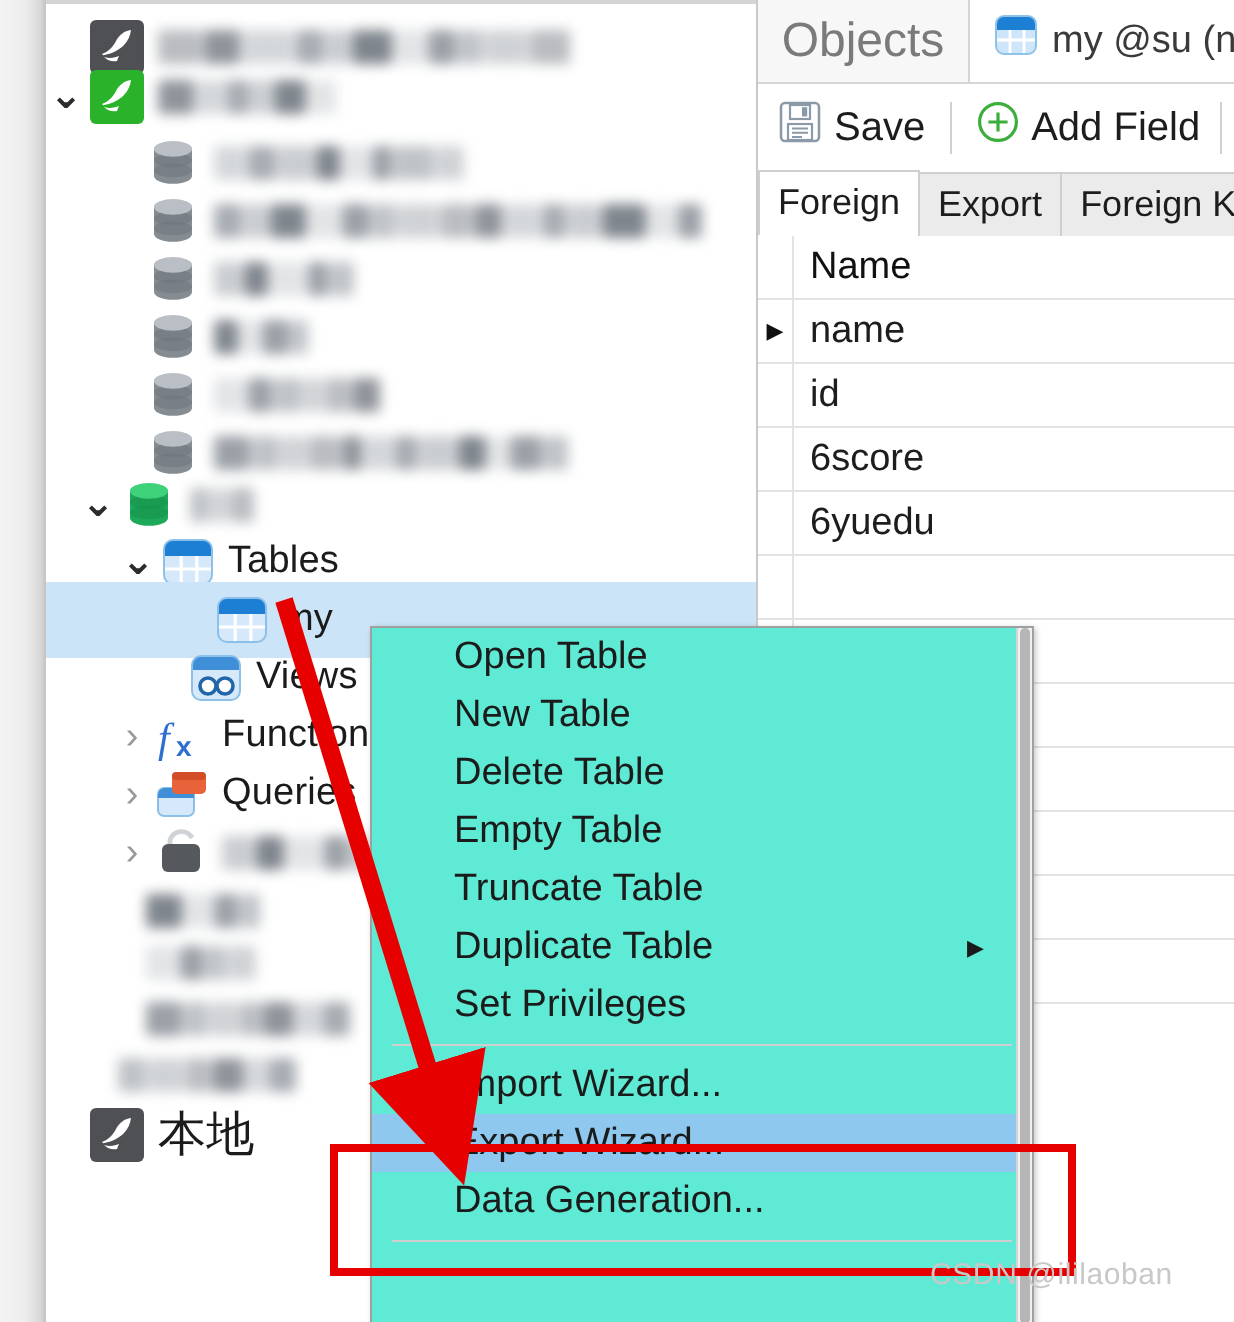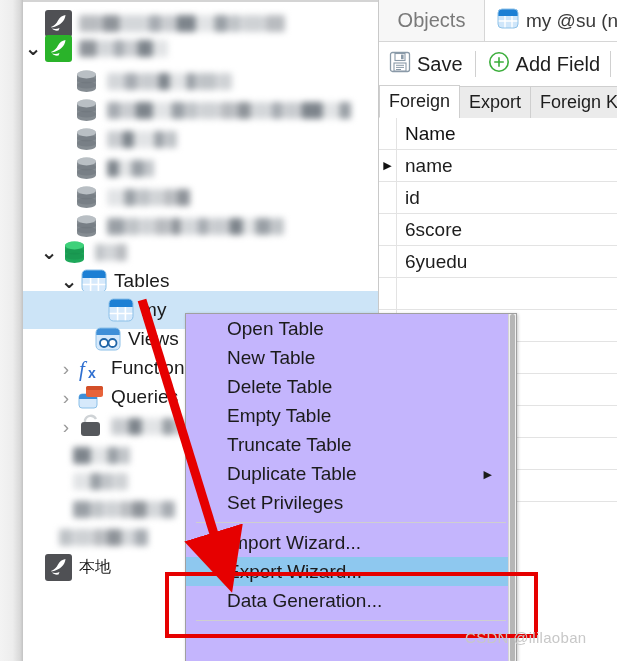--- a/index.html
+++ b/index.html
@@ -35,21 +35,21 @@
   .twist{
     width:16px;height:16px;flex:0 0 16px;margin-right:4px;
     display:flex;align-items:center;justify-content:center;
     color:#2b2b2b;font-size:13px;line-height:1;
   }
   .twist.spacer{visibility:hidden;}
   .tlabel{
     font-size:19px;color:#1b1b1b;white-space:nowrap;
     letter-spacing:.1px;
   }
-  .tlabel.cjk{font-family:"DejaVu Sans",sans-serif;font-size:16px;}
+  .tlabel.cjk{font-family:"DejaVu Sans",sans-serif;font-size:24px;}
 
   
   .ico{flex:0 0 auto;margin-right:7px;display:block;}
   .ico-conn{width:27px;height:27px;border-radius:3px;background:#4f5054;position:relative;}
   .ico-conn.green{background:#2ab32a;}
   .ico-conn svg{position:absolute;left:3px;top:3px;}
   .ico-db{width:27px;height:27px;position:relative;}
   .ico-table{width:26px;height:25px;position:relative;}
   .ico-views{width:26px;height:25px;position:relative;}
   .ico-func{width:26px;height:25px;position:relative;color:#2f6fd0;}
@@ -69,21 +69,21 @@
     position:absolute;left:379px;top:0;width:238px;height:661px;
     background:#ffffff;overflow:hidden;
   }
   #tabbar{
     position:absolute;left:0;top:0;width:238px;height:41px;
     background:#f7f7f7;border-bottom:1px solid #d6d6d6;
     display:flex;align-items:stretch;
   }
   .tab-obj{
     width:105px;display:flex;align-items:center;justify-content:center;
-    font-size:20px;color:#7a7a7a;border-right:1px solid #d6d6d6;
+    font-size:24px;color:#7a7a7a;border-right:1px solid #d6d6d6;
     background:#f7f7f7;
   }
   .tab-cur{
     flex:1;display:flex;align-items:center;gap:7px;padding-left:12px;
     background:#ffffff;font-size:19px;color:#3a3a3a;white-space:nowrap;
     overflow:hidden;
   }
   #toolbar{
     position:absolute;left:0;top:42px;width:238px;height:44px;
     background:#ffffff;display:flex;align-items:center;padding-left:10px;
@@ -115,21 +115,21 @@
     border-right:1px solid #e3e3e3;
     display:flex;align-items:center;justify-content:center;
     font-size:11px;color:#111;
   }
   .gcell{padding-left:8px;font-size:19px;color:#1d1d1d;white-space:nowrap;}
   .grow.header .gcell{color:#111;}
 
   
   #context-menu{
     position:absolute;left:185px;top:313px;width:330px;height:348px;
-    background:#c4b5fd;border:1px solid #a0a0a0;border-bottom:none;
+    background:#5eead4;border:1px solid #a0a0a0;border-bottom:none;
     box-shadow:1px 1px 3px rgba(0,0,0,.22);
     z-index:40;
   }
   .mitem{
     height:29px;display:flex;align-items:center;
     padding-left:41px;font-size:19px;color:#1b1b1b;white-space:nowrap;
     position:relative;
   }
   .mitem.hl{background:#8ec8ef;}
   .mitem .submark{

